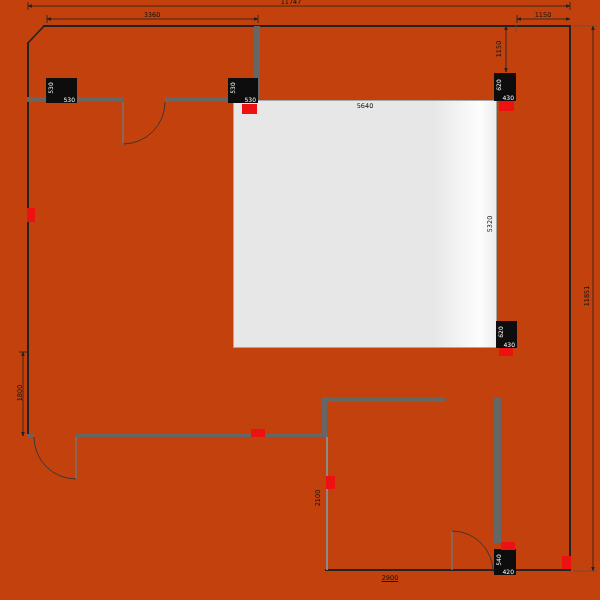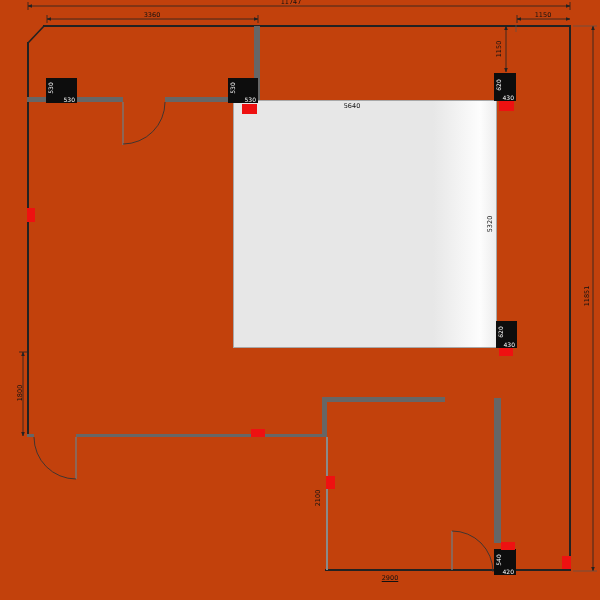--- a/index.html
+++ b/index.html
@@ -124,18 +124,18 @@
     <line x1="23" y1="352" x2="23" y2="436" stroke="#222" stroke-width="0.8" marker-start="url(#arr)" marker-end="url(#arr)"></line>
     <line x1="19" y1="352" x2="27" y2="352" stroke="#222" stroke-width="0.8"></line>
   </svg>
 
   <div class="dimlabel" style="left:271px;top:-2px;width:40px;">11747</div>
   <div class="dimlabel" style="left:132px;top:11px;width:40px;">3360</div>
   <div class="dimlabel" style="left:523px;top:11px;width:40px;">1150</div>
   <div class="dimlabel vrot" style="left:484px;top:45px;width:30px;">1150</div>
   <div class="dimlabel vrot" style="left:572px;top:292px;width:30px;">11851</div>
   <div class="dimlabel vrot" style="left:5px;top:389px;width:30px;">1800</div>
-  <div class="dimlabel" style="left:332px;top:102px;width:40px;text-align:center;">5640</div>
+  <div class="dimlabel" style="left:345px;top:102px;width:40px;text-align:center;">5640</div>
   <div class="dimlabel vrot" style="left:475px;top:220px;width:30px;">5320</div>
   <div class="dimlabel vrot" style="left:303px;top:494px;width:30px;">2100</div>
   <div class="dimlabel" style="left:370px;top:574px;width:40px;text-decoration:underline;">2900</div>
 
 </div>
 
 </body></html>

